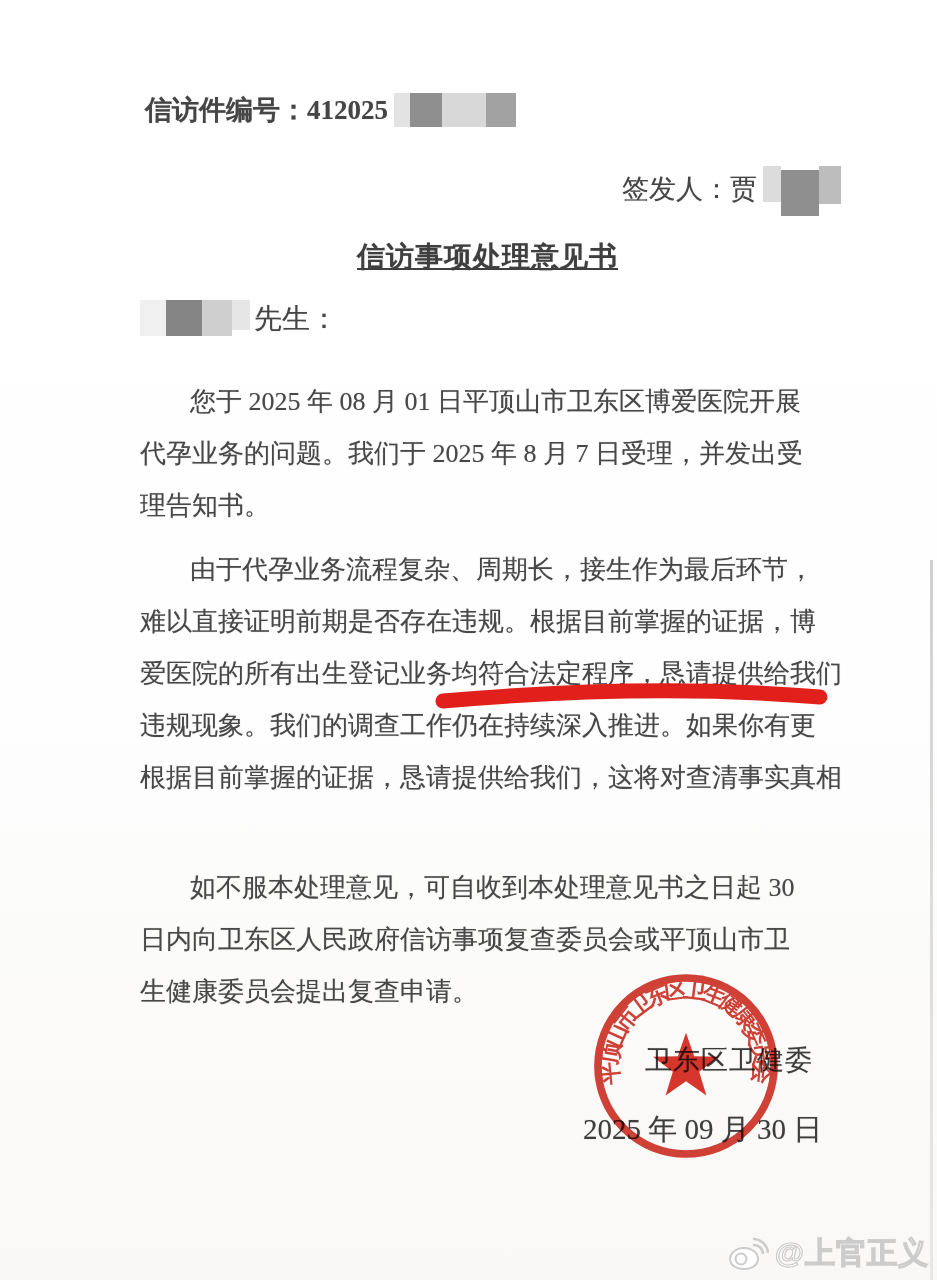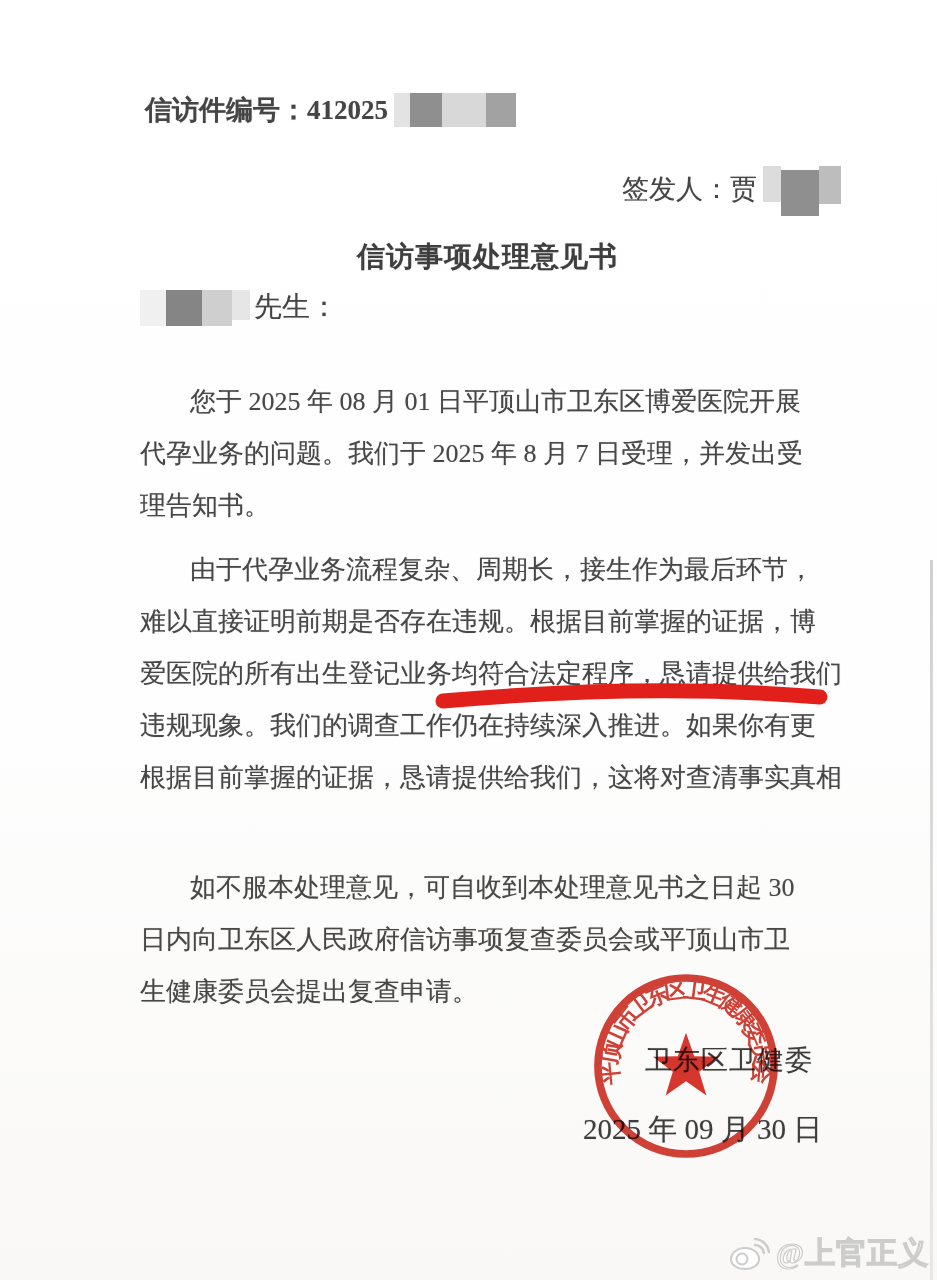--- a/index.html
+++ b/index.html
@@ -22,43 +22,43 @@
   .m-c{width:44px;height:34px;background:#d8d8d8;}
   .m-d{width:30px;height:34px;background:#a2a2a2;}
   .m-e{width:18px;height:36px;background:#dcdcdc;}
   .m-f{width:38px;height:46px;background:#8f8f8f;transform:translateY(4px);}
   .m-g{width:22px;height:38px;background:#bdbdbd;}
   .m-h{width:26px;height:36px;background:#f0f0f0;}
   .m-i{width:36px;height:36px;background:#858585;}
   .m-j{width:30px;height:36px;background:#cfcfcf;}
   .m-k{width:18px;height:30px;background:#e6e6e6;}
   
-  .title{position:absolute;left:357px;top:238px;font-size:28px;font-weight:bold;letter-spacing:1px;color:#3f3f3f;}
+  .title{position:absolute;left:357px;top:238px;font-size:28px;font-weight:bold;letter-spacing:1px;color:#3f3f3f;text-decoration:underline;}
   
-  .salutation{position:absolute;left:140px;top:288px;font-size:28px;display:flex;align-items:flex-end;}
+  .salutation{position:absolute;left:140px;top:300px;font-size:28px;display:flex;align-items:flex-start;}
   .salutation .mosaic{margin-left:0;margin-right:4px;}
   
   .para{position:absolute;left:140px;width:700px;font-size:26px;line-height:52px;color:#474747;}
   .para .indent{padding-left:50px;}
   #p1{top:376px;}
   #p2{top:544px;}
   #p3{top:862px;}
   
   #underline-svg{position:absolute;left:0;top:0;width:937px;height:1280px;pointer-events:none;}
   
   .signer-org{position:absolute;left:645px;top:1042px;font-size:27px;letter-spacing:1px;color:#3c3c3c;z-index:1;}
   .doc-date{position:absolute;left:583px;top:1110px;font-size:29px;color:#3d3d3d;z-index:1;}
   
   .seal{position:absolute;left:582px;top:962px;width:208px;height:208px;z-index:2;opacity:.92;mix-blend-mode:multiply;}
   
   .photo-edge{position:absolute;left:930px;top:560px;width:3px;height:720px;
     background:linear-gradient(180deg,rgba(110,110,110,.32),rgba(110,110,110,.12));}
   
   .watermark{position:absolute;right:8px;bottom:6px;display:flex;align-items:center;gap:6px;z-index:3;
-    font-family:Liberation Serif, serif;}
+    font-family:Liberation Sans, sans-serif;}
   .watermark .wm-text{font-size:30px;font-weight:bold;color:#ffffff;
     -webkit-text-stroke:1.2px #cccccc;letter-spacing:1px;}
 </style>
 </head>
 <body>
 
 <div id="page">
 
   <div class="doc-number soft">
     <span>信访件编号：</span>

